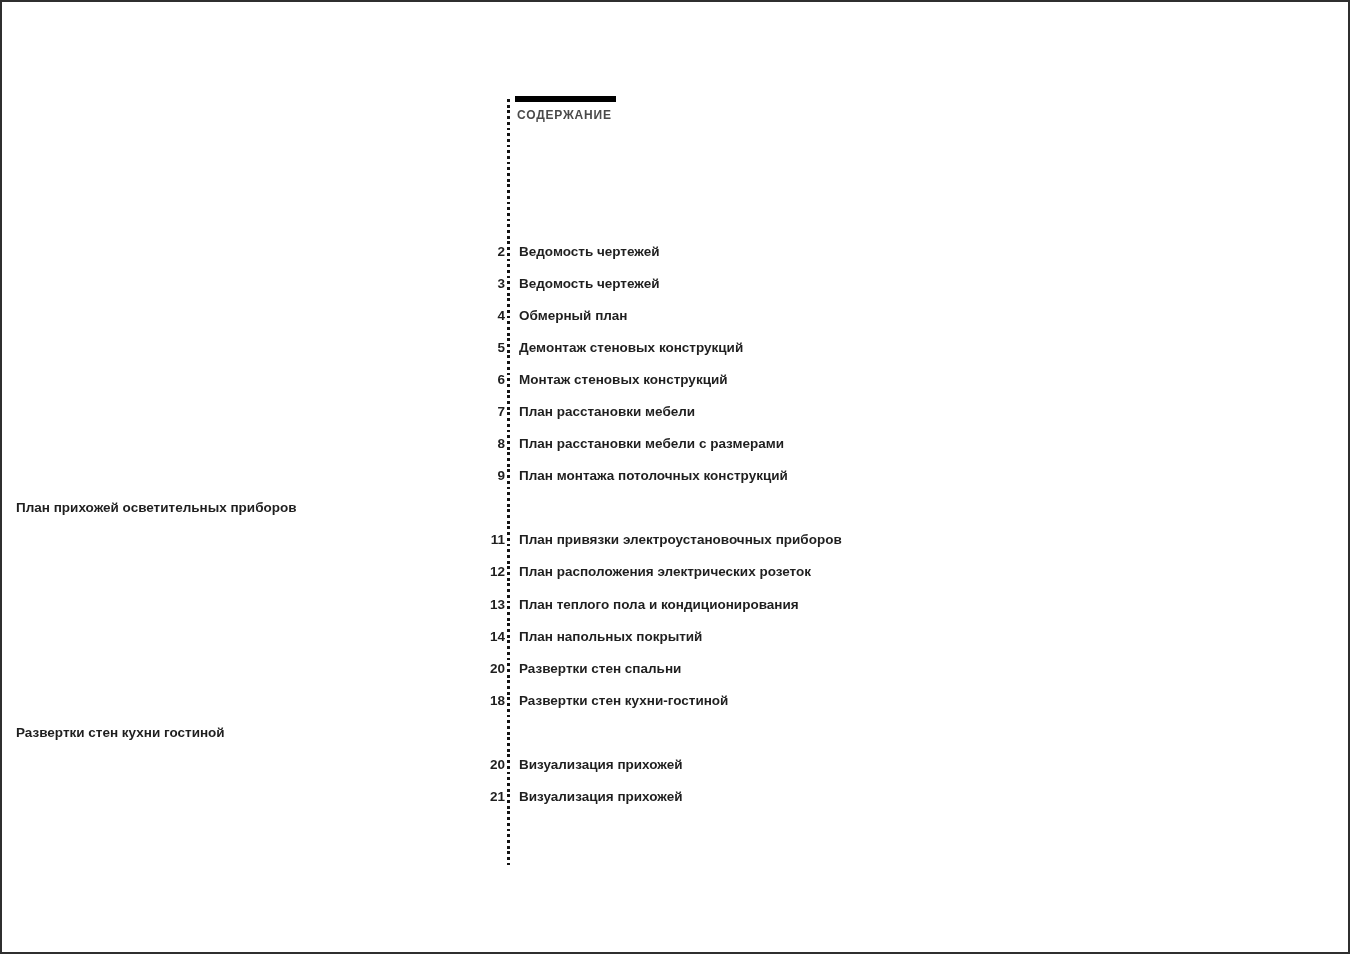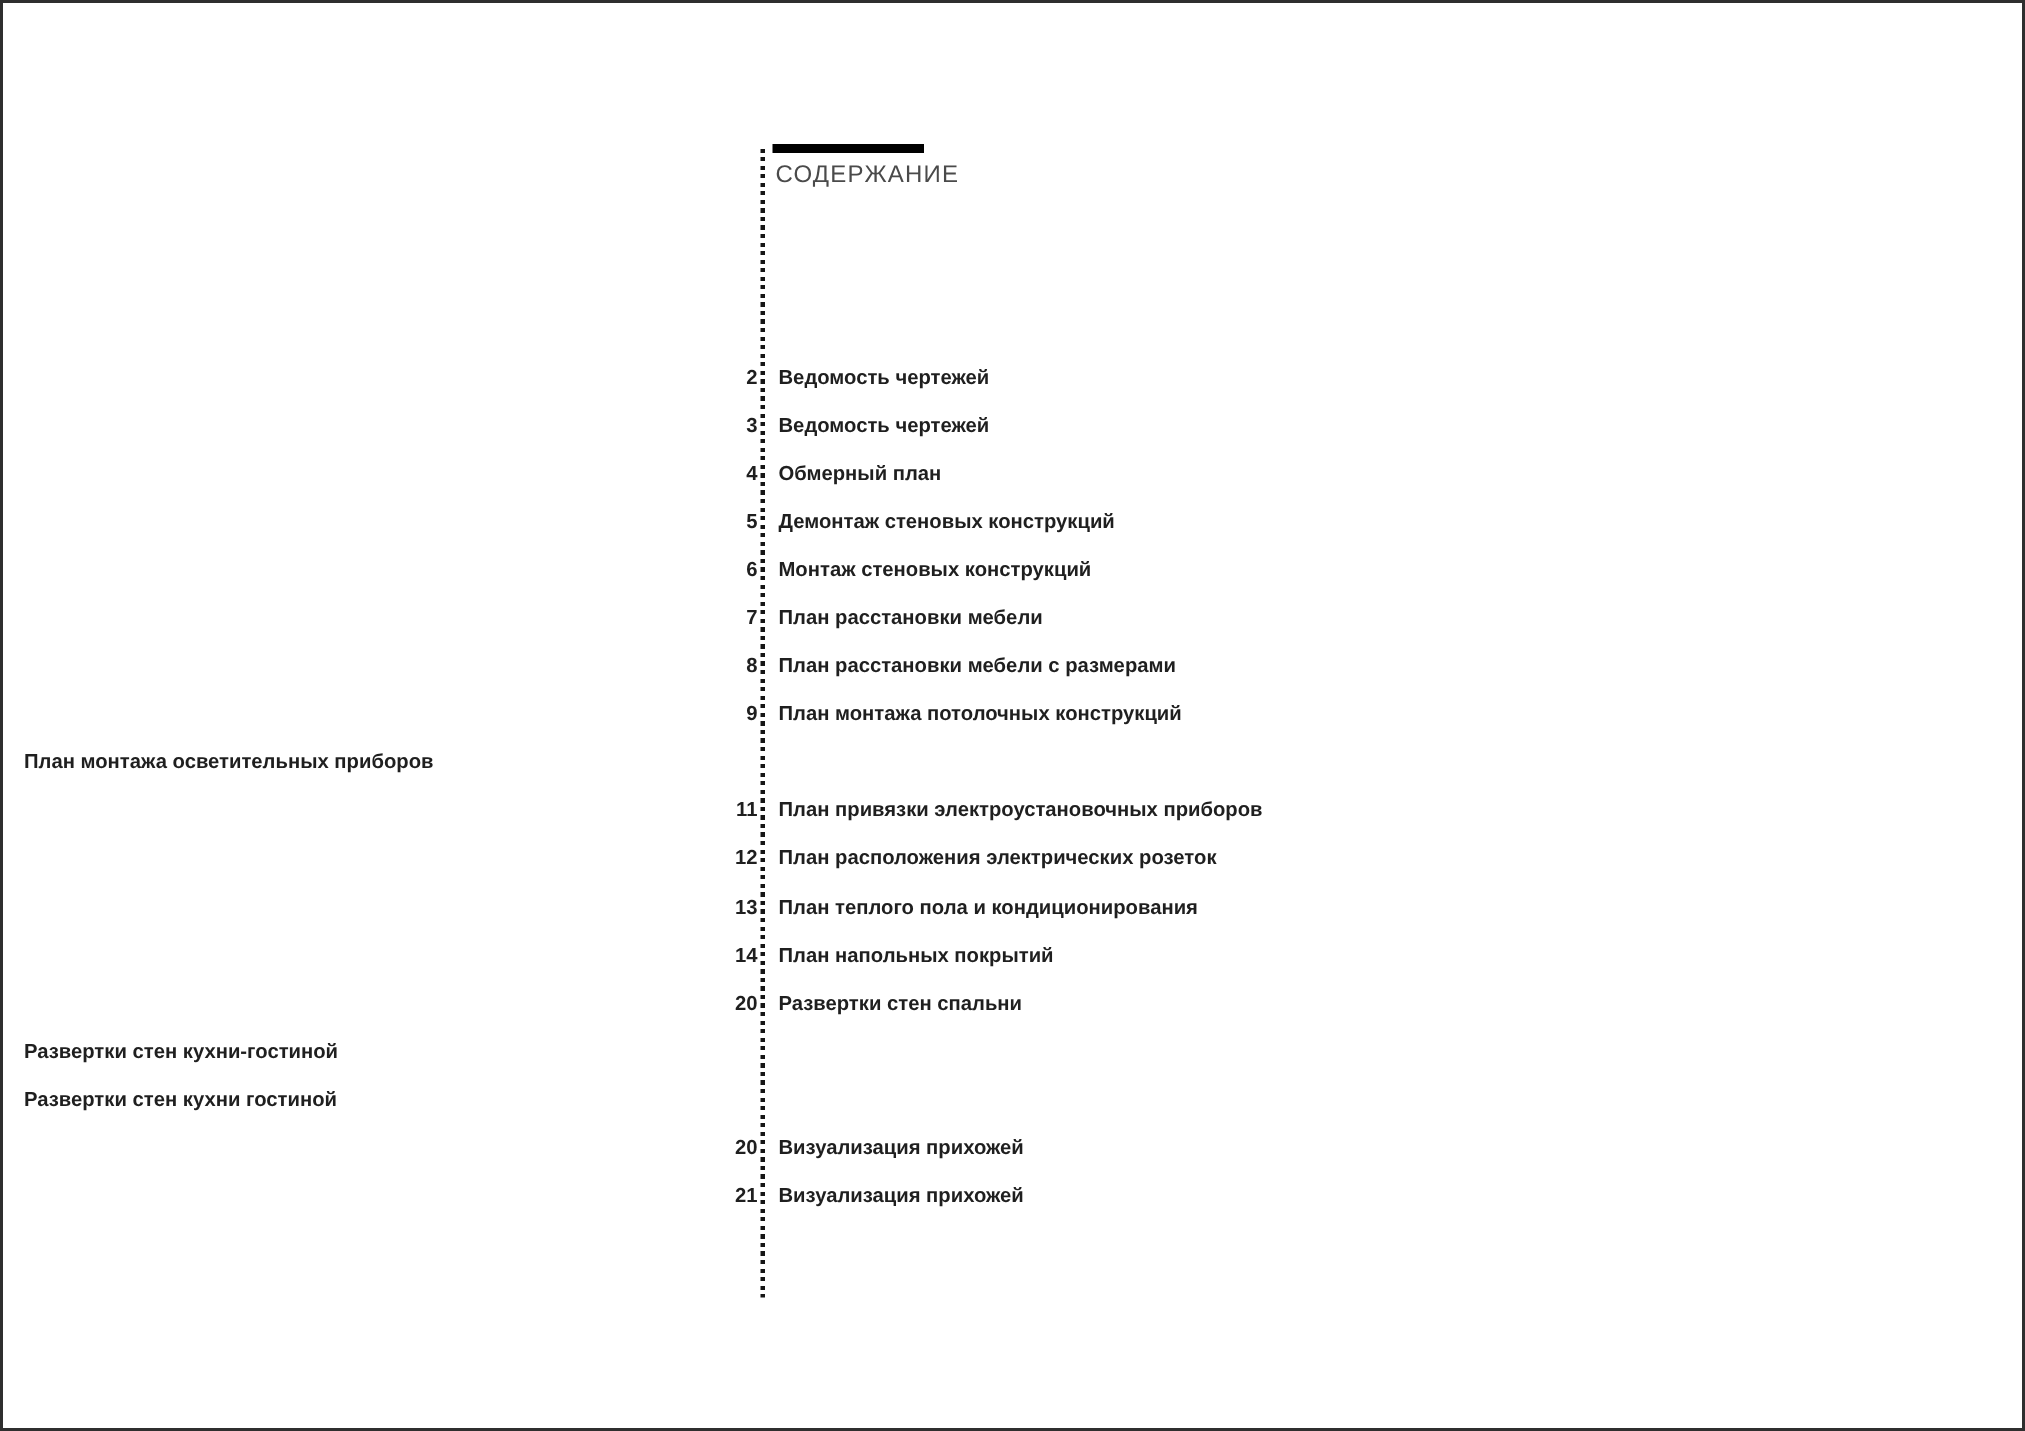--- a/index.html
+++ b/index.html
@@ -27,22 +27,22 @@
     left: 513px;
     top: 94px;
     width: 101px;
     height: 6px;
     background: var(--accent-bar);
   }
   .doc-title {
     position: absolute;
     left: 515px;
     top: 106px;
-    font-size: 16px;
-    font-weight: 400;
+    font-size: 12px;
+    font-weight: 700;
     letter-spacing: 0.8px;
     color: var(--header-text);
     white-space: nowrap;
   }
   .dotted-line {
     position: absolute;
     left: 505px;
     top: 97px;
     width: 3px;
     height: 766px;
@@ -121,21 +121,21 @@
     <span class="toc-num">8</span>
     <span class="toc-title">План расстановки мебели с размерами</span>
   </div>
 
   <div class="toc-row">
     <span class="toc-num">9</span>
     <span class="toc-title">План монтажа потолочных конструкций</span>
   </div>
 
   <div class="toc-row">
-    <span class="toc-title">План монтажа осветительных приборов</span>
+    <span class="toc-title">План прихожей осветительных приборов</span>
   </div>
 
   <div class="toc-row">
     <span class="toc-num">11</span>
     <span class="toc-title">План привязки электроустановочных приборов</span>
   </div>
 
   <div class="toc-row">
     <span class="toc-num">12</span>
     <span class="toc-title">План расположения электрических розеток</span>
@@ -151,20 +151,21 @@
     <span class="toc-title">План напольных покрытий</span>
   </div>
 
 
   <div class="toc-row">
     <span class="toc-num">20</span>
     <span class="toc-title">Развертки стен спальни</span>
   </div>
 
   <div class="toc-row">
+    <span class="toc-num">18</span>
     <span class="toc-title">Развертки стен кухни-гостиной</span>
   </div>
 
   <div class="toc-row">
     <span class="toc-title">Развертки стен кухни гостиной</span>
   </div>
 
   <div class="toc-row">
     <span class="toc-num">20</span>
     <span class="toc-title">Визуализация прихожей</span>

